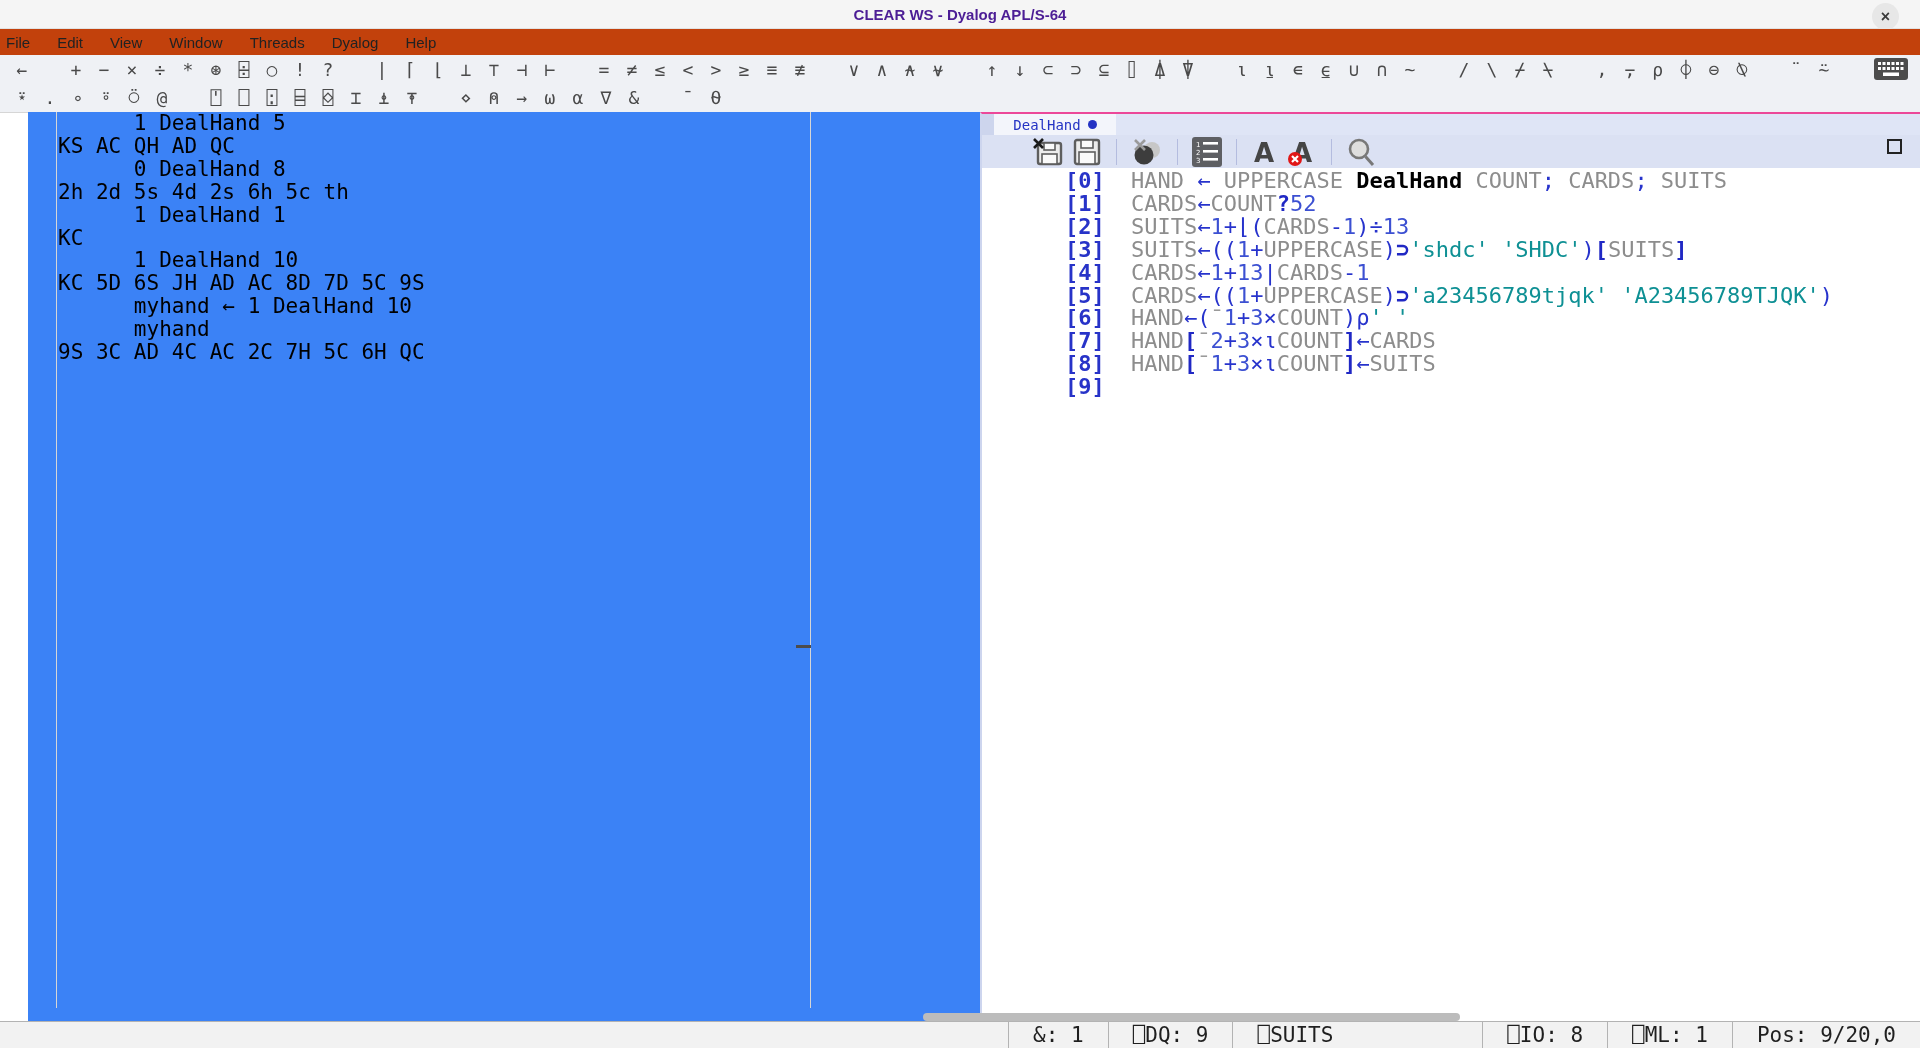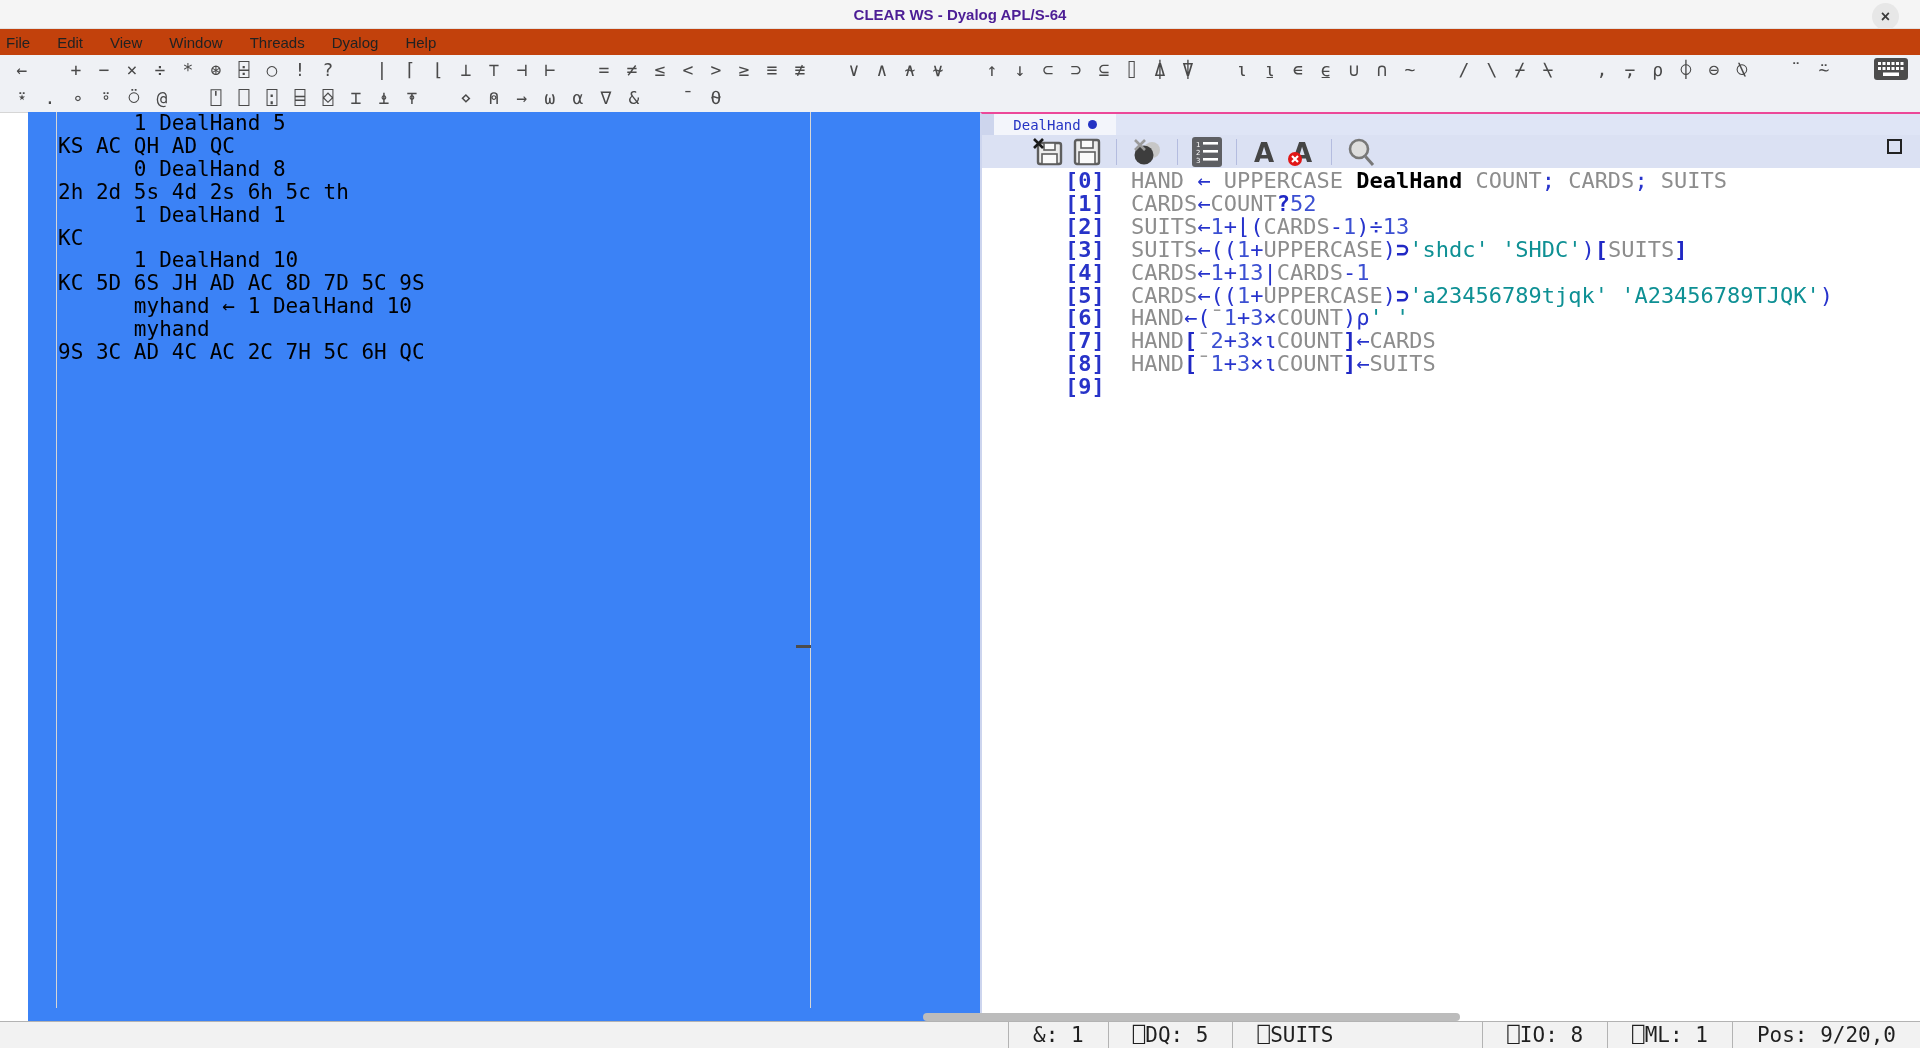--- a/index.html
+++ b/index.html
@@ -309,19 +309,19 @@
     <div class="ed-code"><div class="e-line"><span class="lineno">[0]</span><span class="codebody"><span class="tk-id">HAND</span><span class="tk-op"> ← </span><span class="tk-id">UPPERCASE </span><span class="tk-fn">DealHand</span><span class="tk-id"> COUNT</span><span class="tk-op">;</span><span class="tk-id"> CARDS</span><span class="tk-op">;</span><span class="tk-id"> SUITS</span></span></div><div class="e-line"><span class="lineno">[1]</span><span class="codebody"><span class="tk-id">CARDS</span><span class="tk-op">←</span><span class="tk-id">COUNT</span><span class="tk-opb">?</span><span class="tk-num">52</span></span></div><div class="e-line"><span class="lineno">[2]</span><span class="codebody"><span class="tk-id">SUITS</span><span class="tk-op">←</span><span class="tk-num">1</span><span class="tk-op">+⌊(</span><span class="tk-id">CARDS</span><span class="tk-op">-</span><span class="tk-num">1</span><span class="tk-op">)÷</span><span class="tk-num">13</span></span></div><div class="e-line"><span class="lineno">[3]</span><span class="codebody"><span class="tk-id">SUITS</span><span class="tk-op">←((</span><span class="tk-num">1</span><span class="tk-op">+</span><span class="tk-id">UPPERCASE</span><span class="tk-op">)</span><span class="tk-opb">⊃</span><span class="tk-str">'shdc'</span><span class="tk-sp"> </span><span class="tk-str">'SHDC'</span><span class="tk-op">)</span><span class="tk-opb">[</span><span class="tk-id">SUITS</span><span class="tk-opb">]</span></span></div><div class="e-line"><span class="lineno">[4]</span><span class="codebody"><span class="tk-id">CARDS</span><span class="tk-op">←</span><span class="tk-num">1</span><span class="tk-op">+</span><span class="tk-num">13</span><span class="tk-op">|</span><span class="tk-id">CARDS</span><span class="tk-op">-</span><span class="tk-num">1</span></span></div><div class="e-line"><span class="lineno">[5]</span><span class="codebody"><span class="tk-id">CARDS</span><span class="tk-op">←((</span><span class="tk-num">1</span><span class="tk-op">+</span><span class="tk-id">UPPERCASE</span><span class="tk-op">)</span><span class="tk-opb">⊃</span><span class="tk-str">'a23456789tjqk'</span><span class="tk-sp"> </span><span class="tk-str">'A23456789TJQK'</span><span class="tk-op">)</span></span></div><div class="e-line"><span class="lineno">[6]</span><span class="codebody"><span class="tk-id">HAND</span><span class="tk-op">←(</span><span class="tk-neg">¯</span><span class="tk-num">1</span><span class="tk-op">+</span><span class="tk-num">3</span><span class="tk-op">×</span><span class="tk-id">COUNT</span><span class="tk-op">)⍴</span><span class="tk-str">' '</span></span></div><div class="e-line"><span class="lineno">[7]</span><span class="codebody"><span class="tk-id">HAND</span><span class="tk-opb">[</span><span class="tk-neg">¯</span><span class="tk-num">2</span><span class="tk-op">+</span><span class="tk-num">3</span><span class="tk-op">×⍳</span><span class="tk-id">COUNT</span><span class="tk-opb">]</span><span class="tk-op">←</span><span class="tk-id">CARDS</span></span></div><div class="e-line"><span class="lineno">[8]</span><span class="codebody"><span class="tk-id">HAND</span><span class="tk-opb">[</span><span class="tk-neg">¯</span><span class="tk-num">1</span><span class="tk-op">+</span><span class="tk-num">3</span><span class="tk-op">×⍳</span><span class="tk-id">COUNT</span><span class="tk-opb">]</span><span class="tk-op">←</span><span class="tk-id">SUITS</span></span></div><div class="e-line"><span class="lineno">[9]</span><span class="codebody"></span></div></div>
   </div>
 
   <div class="ed-vthumb"></div>
   <div class="hthumb"></div>
 </div>
 
 <div class="statusbar">
   <div class="status-spacer"></div>
 <div class="seg">&amp;: 1</div>
-    <div class="seg">⎕DQ: 5</div>
+    <div class="seg">⎕DQ: 9</div>
     <div class="seg">⎕SUITS</div>
     <div class="seg seg-hl">⎕SI: 6</div>
     <div class="seg">⎕IO: 8</div>
     <div class="seg">⎕ML: 1</div>
     <div class="seg">Pos: 9/20,0</div>
   </div>
 
 </body></html>

